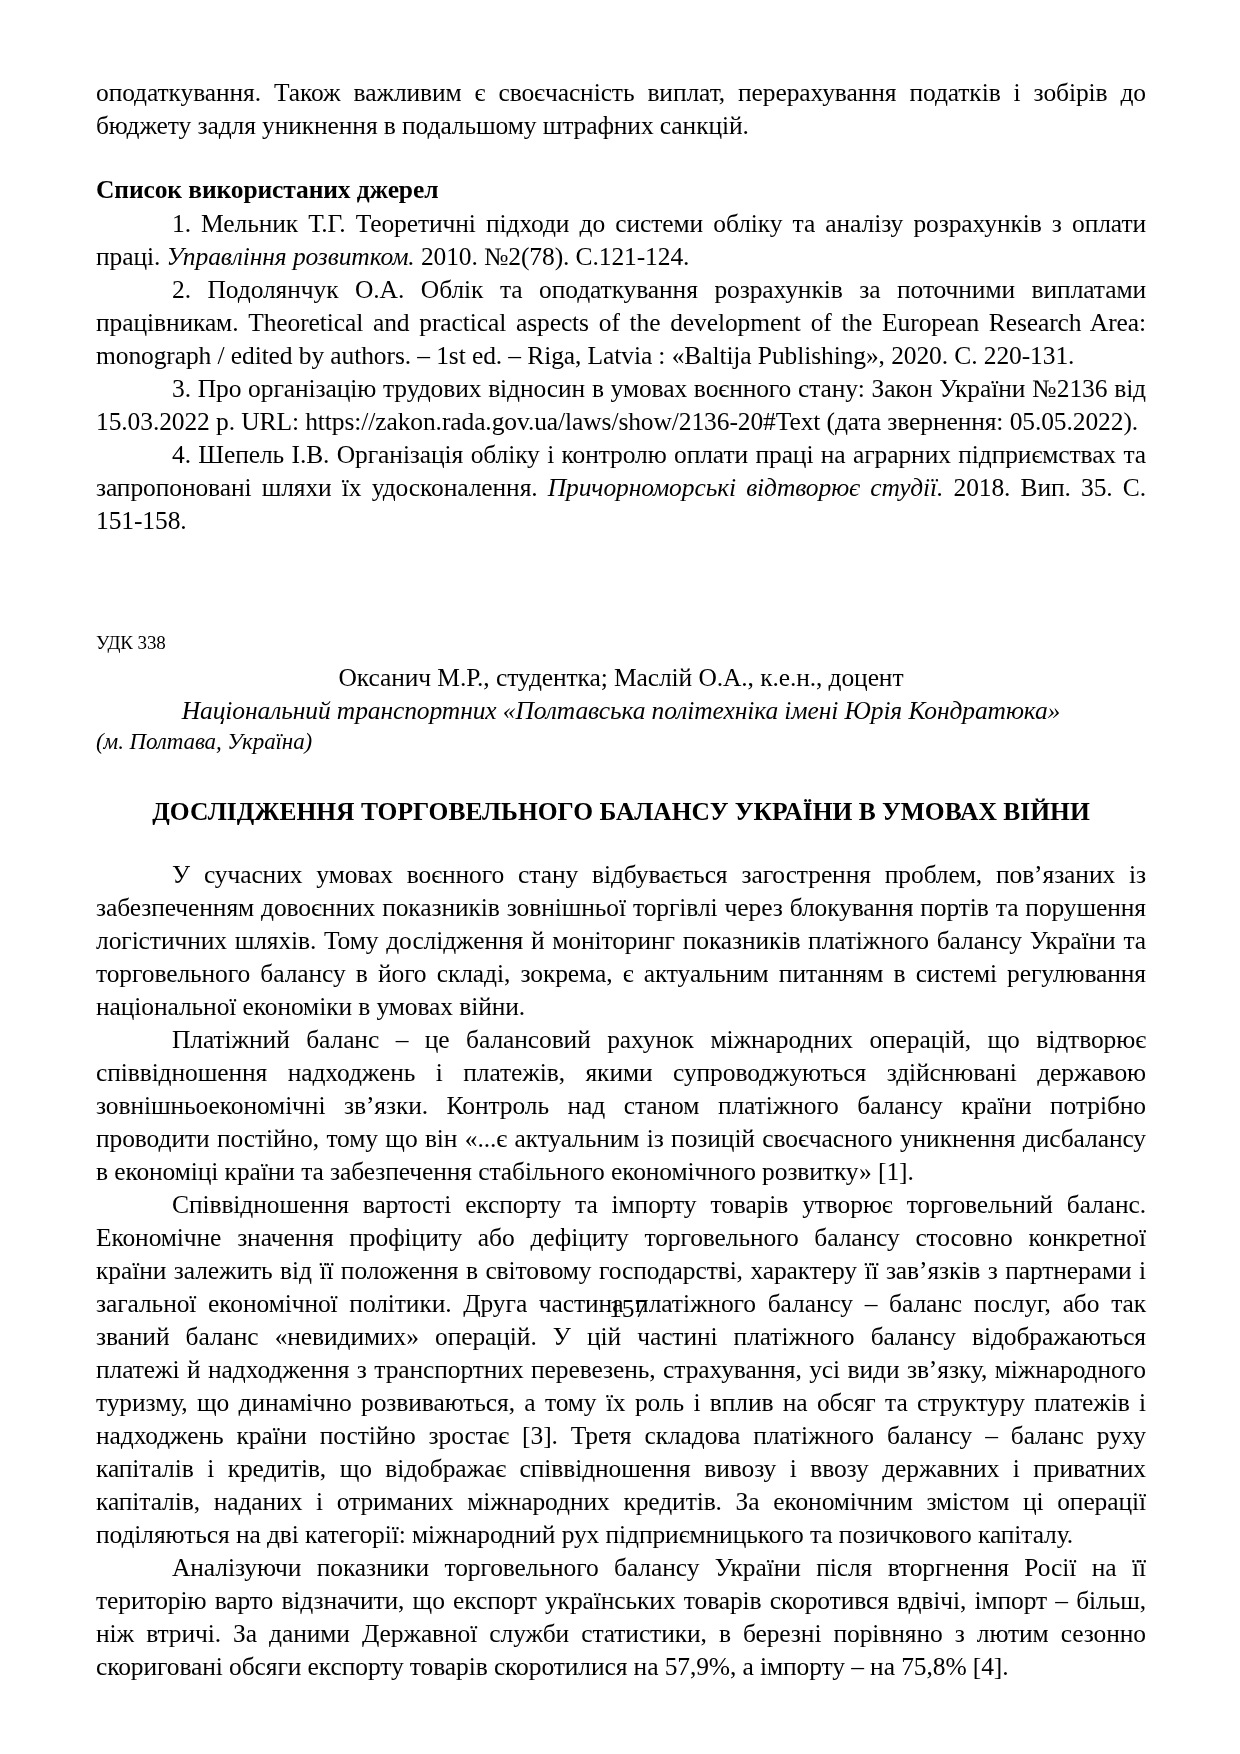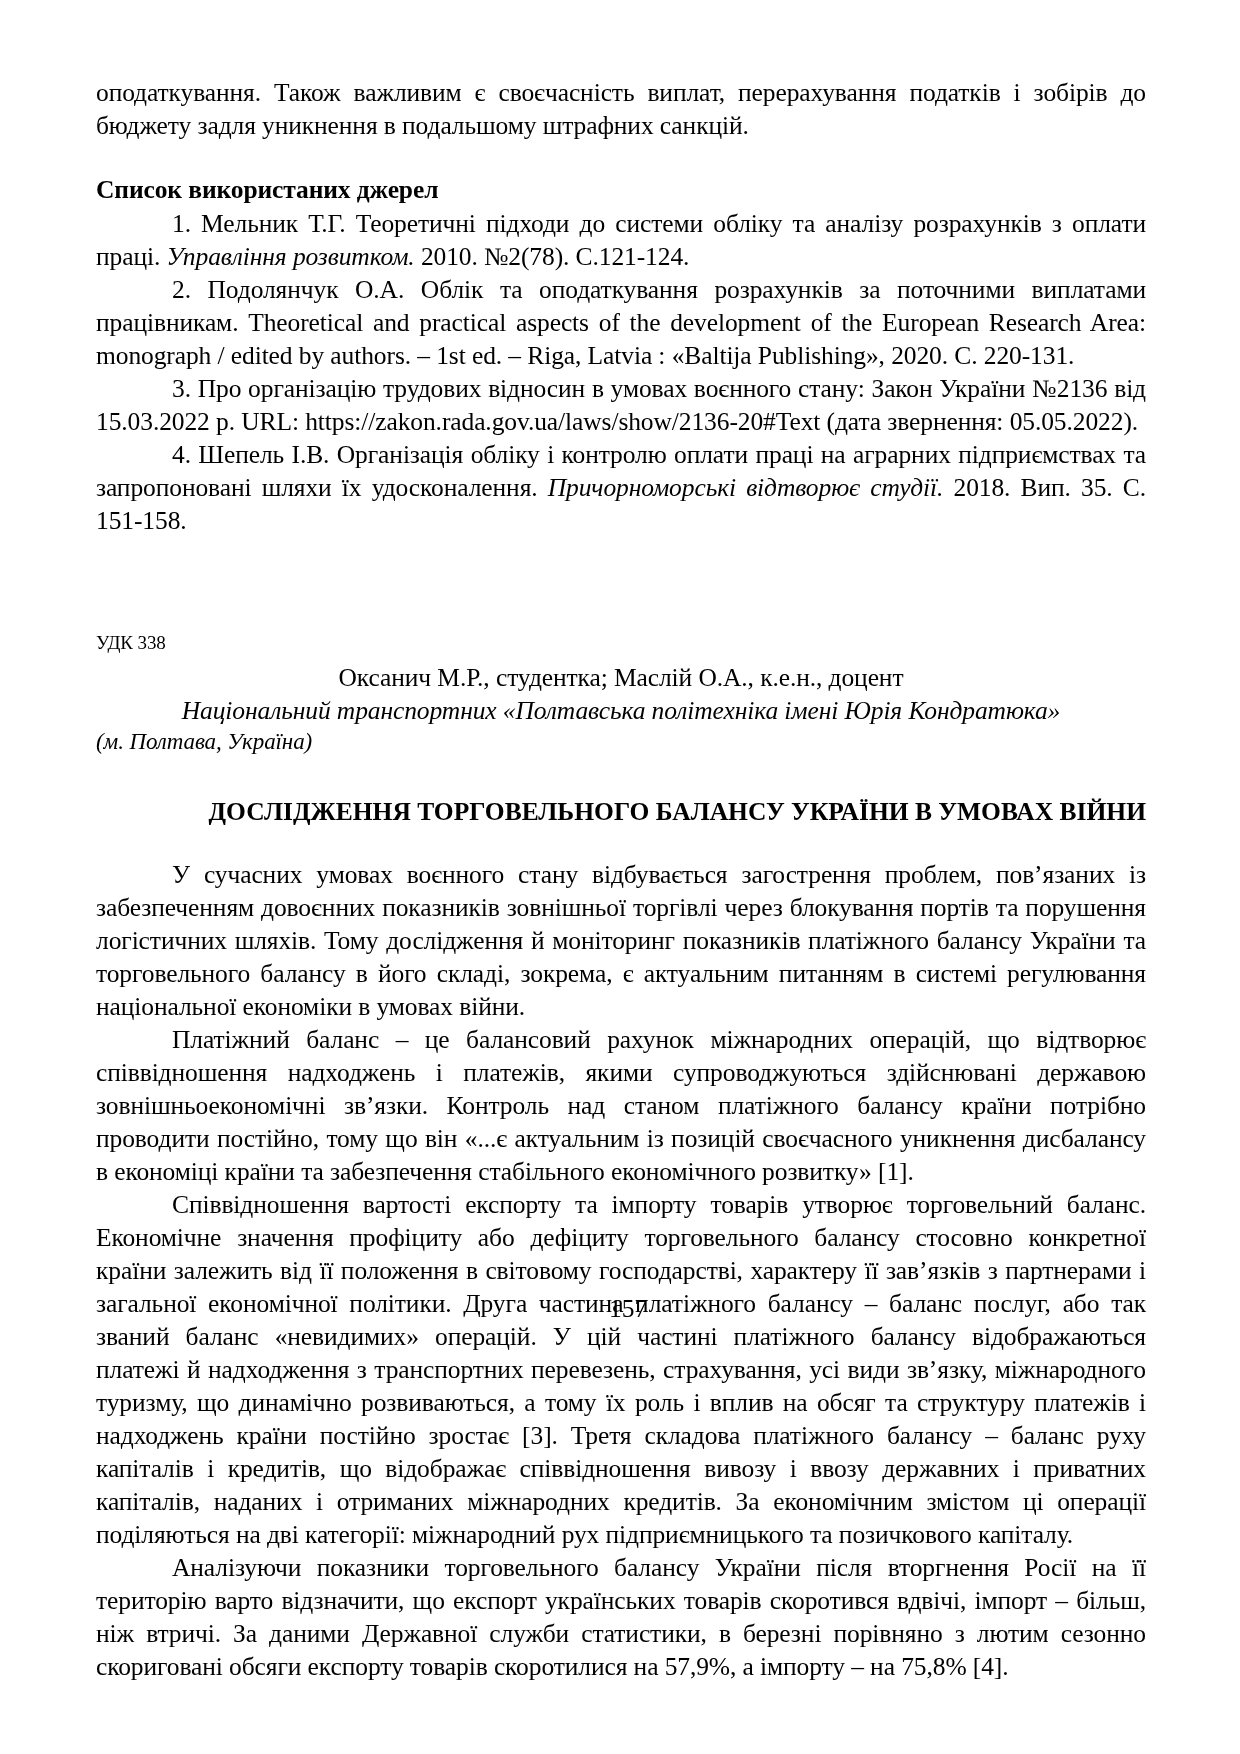--- a/index.html
+++ b/index.html
@@ -71,21 +71,21 @@
     text-indent: 0;
     font-style: italic;
   }
   .place {
     text-align: left;
     text-indent: 0;
     font-style: italic;
     font-size: 23px;
   }
   .article-title {
-    text-align: right;
+    text-align: center;
     text-indent: 0;
     font-weight: bold;
     font-size: 25.5px;
     margin-top: 38px;
     letter-spacing: 0px;
   }
   .body-gap {
     height: 30px;
   }
   .page-number {

